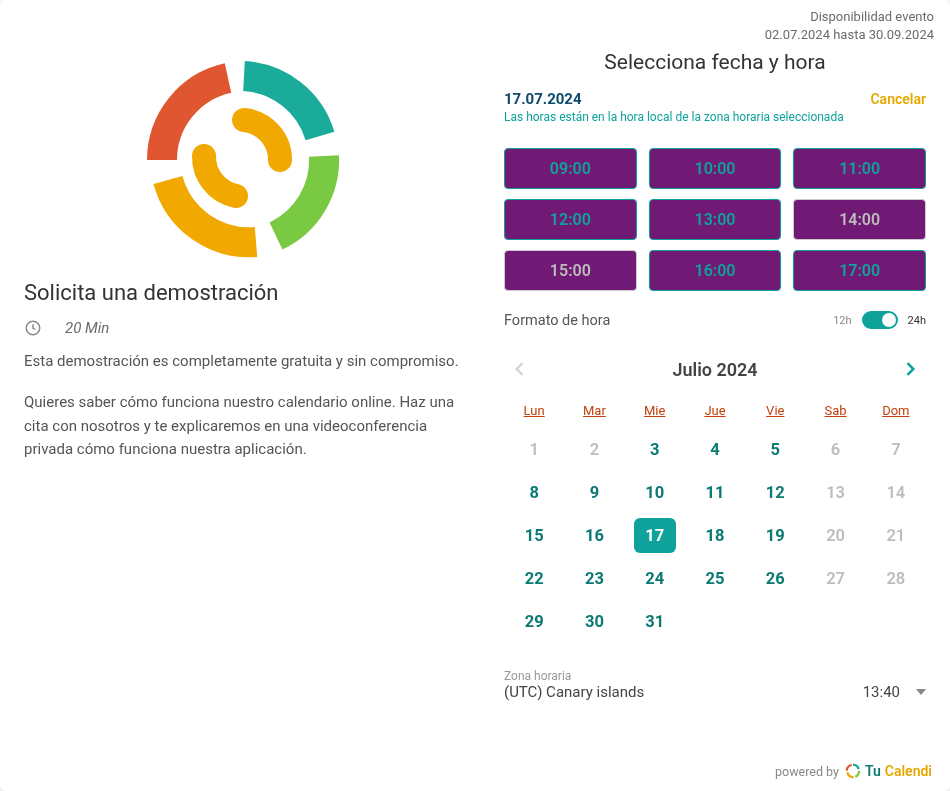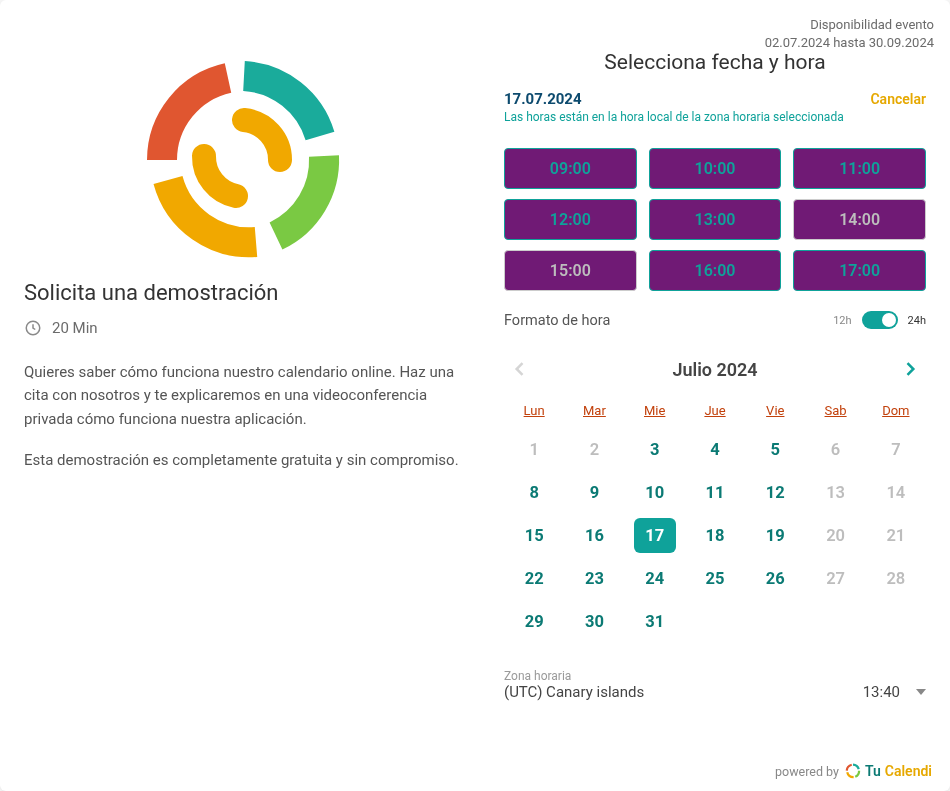--- a/index.html
+++ b/index.html
@@ -17,21 +17,21 @@
       background: #fff;
       border-radius: 6px;
       box-shadow: 0 1px 3px rgba(0,0,0,0.06);
       position: relative;
       padding: 20px 24px;
       display: flex;
       flex-direction: column;
     }
     .top-right {
       position: absolute;
-      top: 16px;
+      top: 8px;
       right: 16px;
       text-align: right;
       color: #6b6b6b;
       font-size: 13px;
       line-height: 1.4;
     }
     .content {
       display: flex;
       gap: 40px;
       flex: 1;
@@ -51,24 +51,25 @@
     }
     .left-title {
       font-size: 22px;
       font-weight: 400;
       color: #333;
       margin-bottom: 14px;
     }
     .duration-row {
       display: flex;
       align-items: center;
-      gap: 10px;
+      gap: 23px;
       color: #6b6b6b;
       font-size: 15px;
-      margin-bottom: 24px;
+      margin-bottom: 13px;
+      font-style: italic;
     }
     .clock-icon {
       width: 18px;
       height: 18px;
       stroke: #8a8a8a;
       fill: none;
       stroke-width: 2;
     }
     .left-desc {
       color: #555;
@@ -278,22 +279,22 @@
       <h1 class="left-title">Solicita una demostración</h1>
 
       <div class="duration-row">
         <svg class="clock-icon" viewBox="0 0 24 24">
           <circle cx="12" cy="12" r="9"></circle>
           <path d="M12 7 V12 L15 14"></path>
         </svg>
         <span>20 Min</span>
       </div>
 
+      <p class="left-desc">Esta demostración es completamente gratuita y sin compromiso.</p>
       <p class="left-desc">Quieres saber cómo funciona nuestro calendario online. Haz una cita con nosotros y te explicaremos en una videoconferencia privada cómo funciona nuestra aplicación.</p>
-      <p class="left-desc">Esta demostración es completamente gratuita y sin compromiso.</p>
     </div>
 
     <div class="right-col">
       <h2 class="right-title">Selecciona fecha y hora</h2>
 
       <div class="date-row">
         <span class="sel-date">17.07.2024</span>
         <span class="cancel">Cancelar</span>
       </div>
       <div class="tz-note">Las horas están en la hora local de la zona horaria seleccionada</div>

